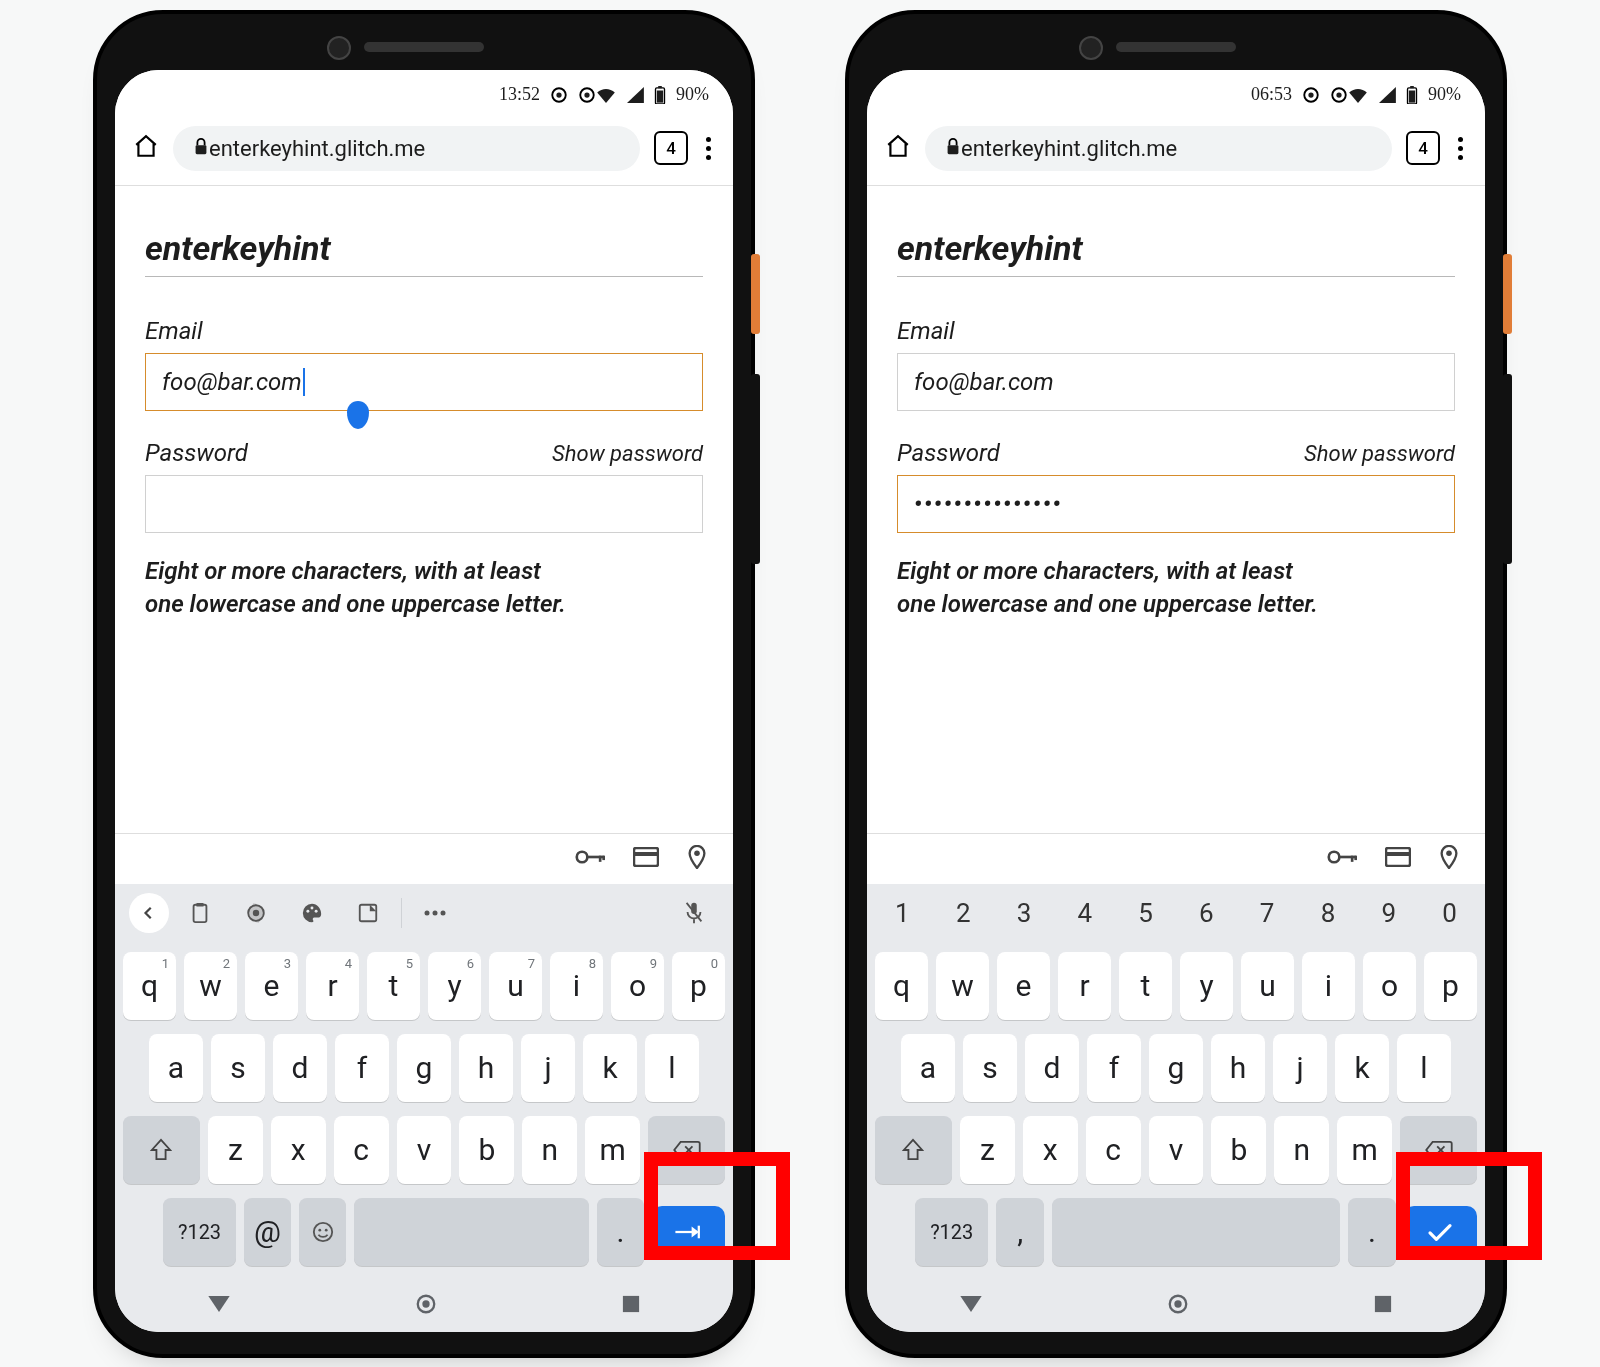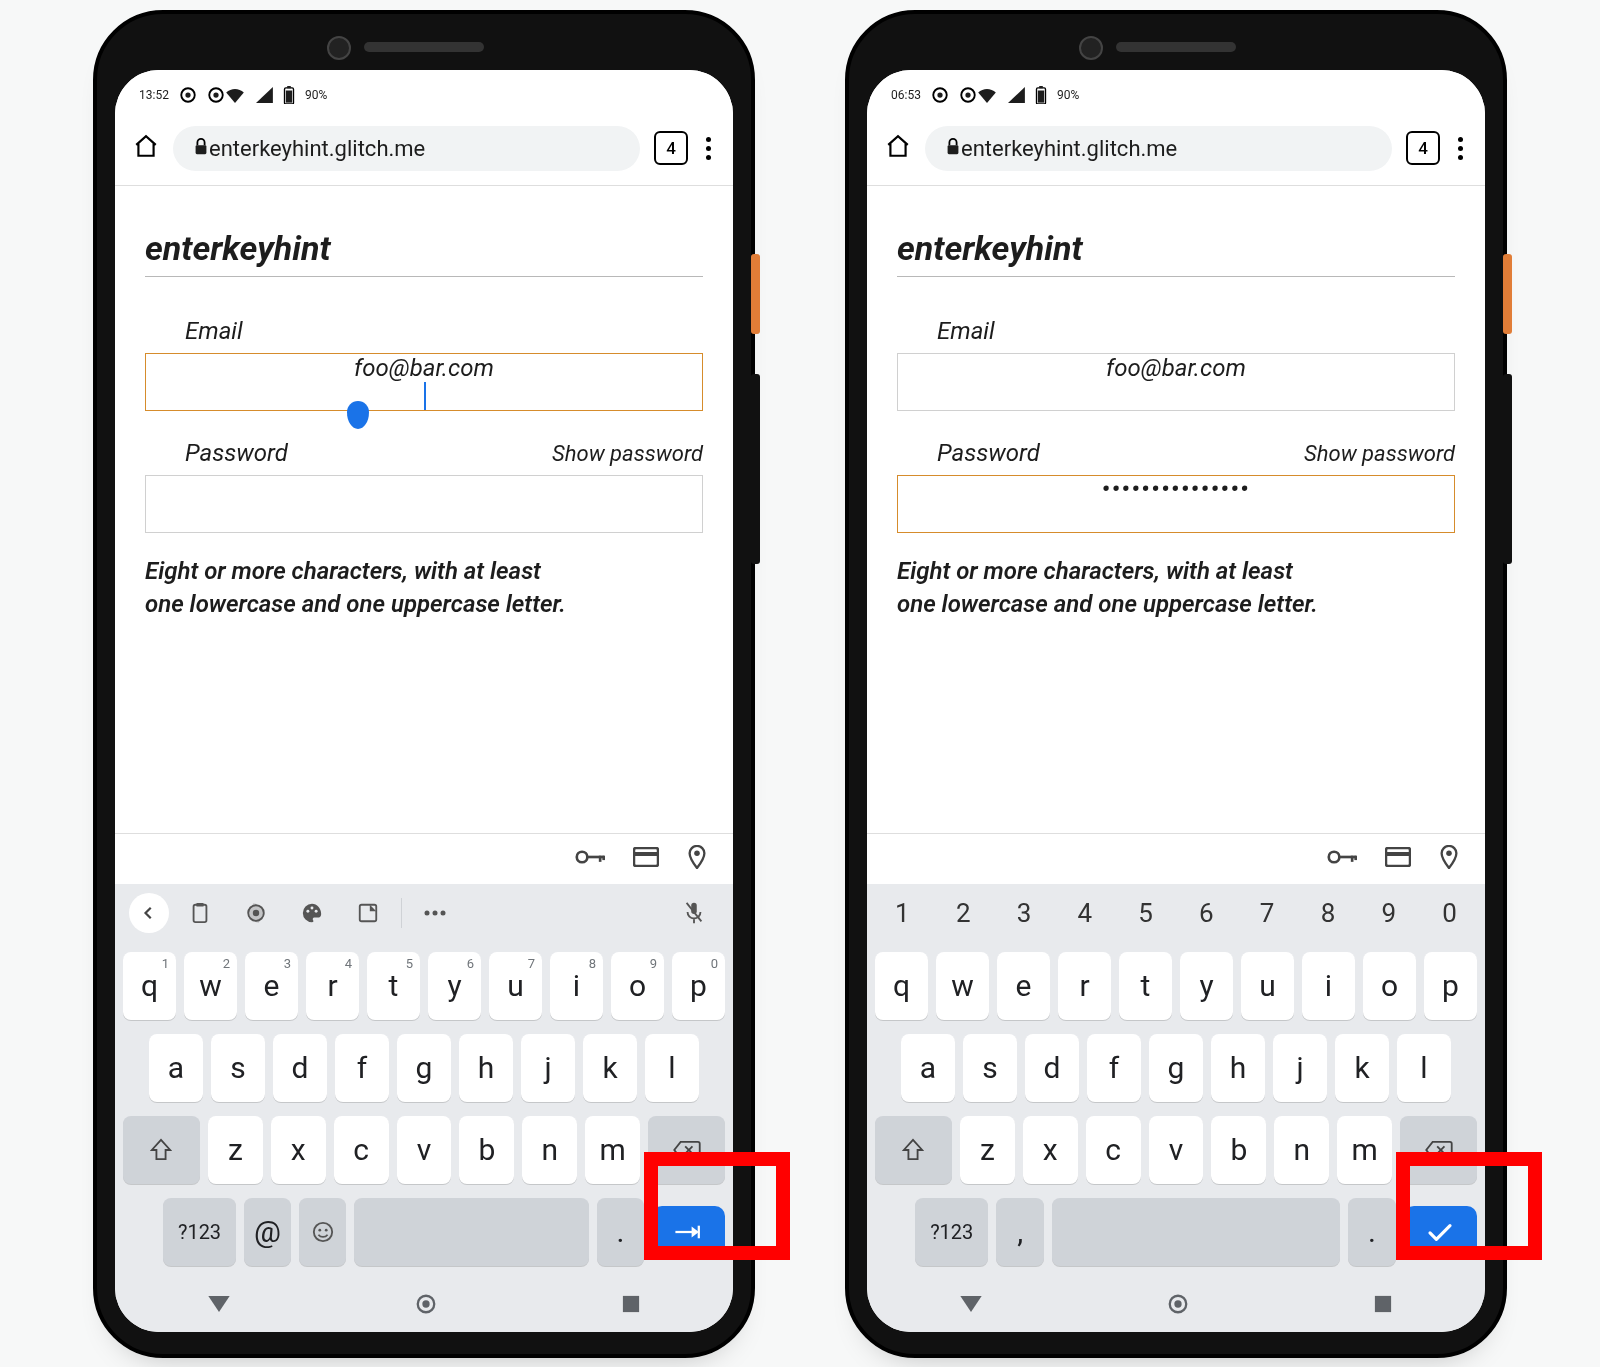--- a/index.html
+++ b/index.html
@@ -55,22 +55,22 @@
   .screen{
     position:absolute;top:56px;left:18px;right:18px;bottom:22px;
     background:var(--screen);
     border-radius:44px;
     overflow:hidden;
     display:flex;flex-direction:column;
   }
   
   .statusbar{
     height:42px;padding:4px 24px 0;
-    display:flex;align-items:center;justify-content:flex-start;
-    font-size:12px;color:var(--text);background:var(--statusbar-bg);
+    display:flex;align-items:center;justify-content:flex-end;
+    font-size:18px;color:var(--text);background:var(--statusbar-bg);font-family:Liberation Serif, serif;
   }
   .sb-left,.sb-right{display:flex;align-items:center;gap:10px;}
   .sb-glyph{display:inline-flex;}
   .sb-glyph svg{display:block;}
   
   .chrome{
     display:flex;align-items:center;gap:14px;
     padding:10px 18px 14px;background:var(--screen);
     border-bottom:1px solid var(--divider);
   }
@@ -90,21 +90,21 @@
   .page{
     flex:1;padding:28px 30px 0;
     font-size:22px;color:var(--text);
     overflow:hidden;
     border-bottom:1px solid var(--divider);
     font-style:italic;
   }
   h1{font-size:34px;font-weight:700;margin:14px 0 8px;}
   .rule{height:1px;background:#b8b8b8;margin:8px 0 40px;}
   .field{margin-bottom:28px;}
-  .label-row{display:flex;justify-content:space-between;align-items:baseline;margin-bottom:8px;margin-left:40px;}
+  .label-row{display:flex;justify-content:space-between;align-items:baseline;margin-bottom:8px;}
   .label{font-size:24px;}
   .showpw{font-size:22px;color:var(--text);}
   .input{
     width:100%;box-sizing:border-box;
     height:58px;padding:0 16px;
     font-size:24px;font-family:inherit;
     border:1.5px solid var(--field-border);
     background:#fff;outline:none;
   }
   .input.focus{border-color:var(--field-border-focus);}
@@ -181,21 +181,21 @@
   }
   
   .navbar{
     height:52px;display:flex;align-items:center;justify-content:space-around;
     background:var(--kbd-bg);
   }
   .nav-glyph{color:#5f6368;}
   
   .pw-dots{letter-spacing:2px;font-size:22px;font-weight:900;}
   
-  .input.display{display:flex;align-items:center;flex-direction:column;}
+  .input.display{display:flex;align-items:center;}
   
   svg{fill:currentColor;}
 </style>
 </head>
 <body>
 
 <div class="phone">
   <div class="side-btn side-right"></div>
   <div class="side-btn side-right-2"></div>
   <div class="earpiece"></div>

